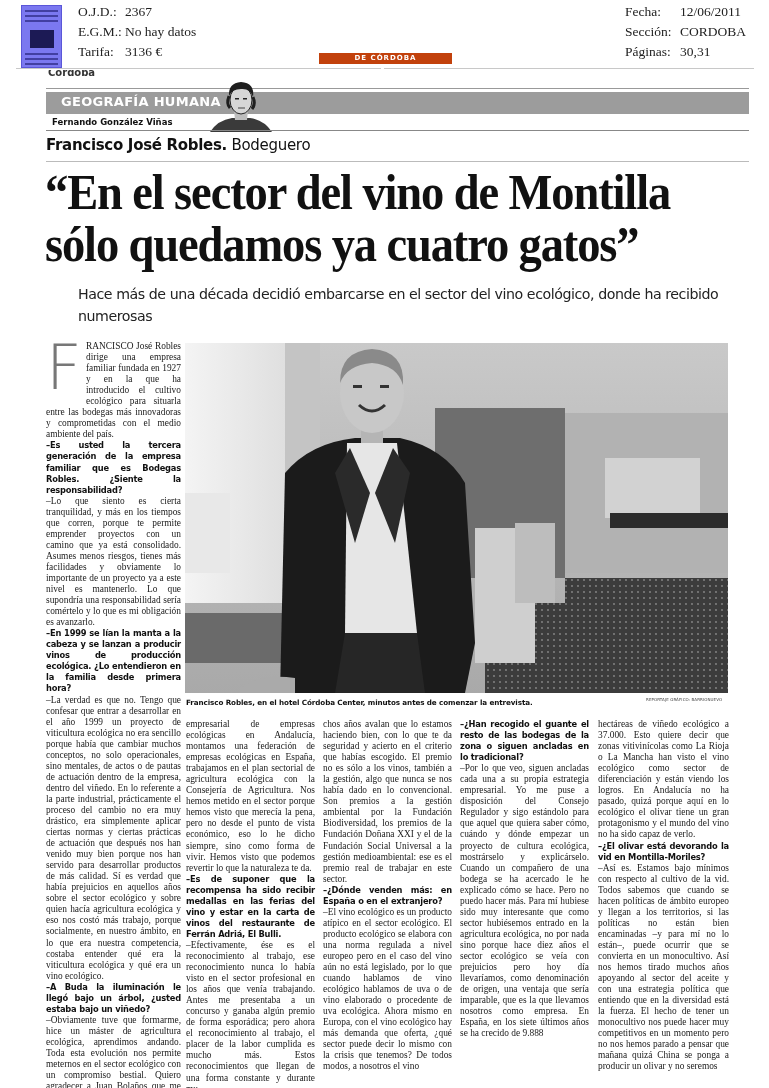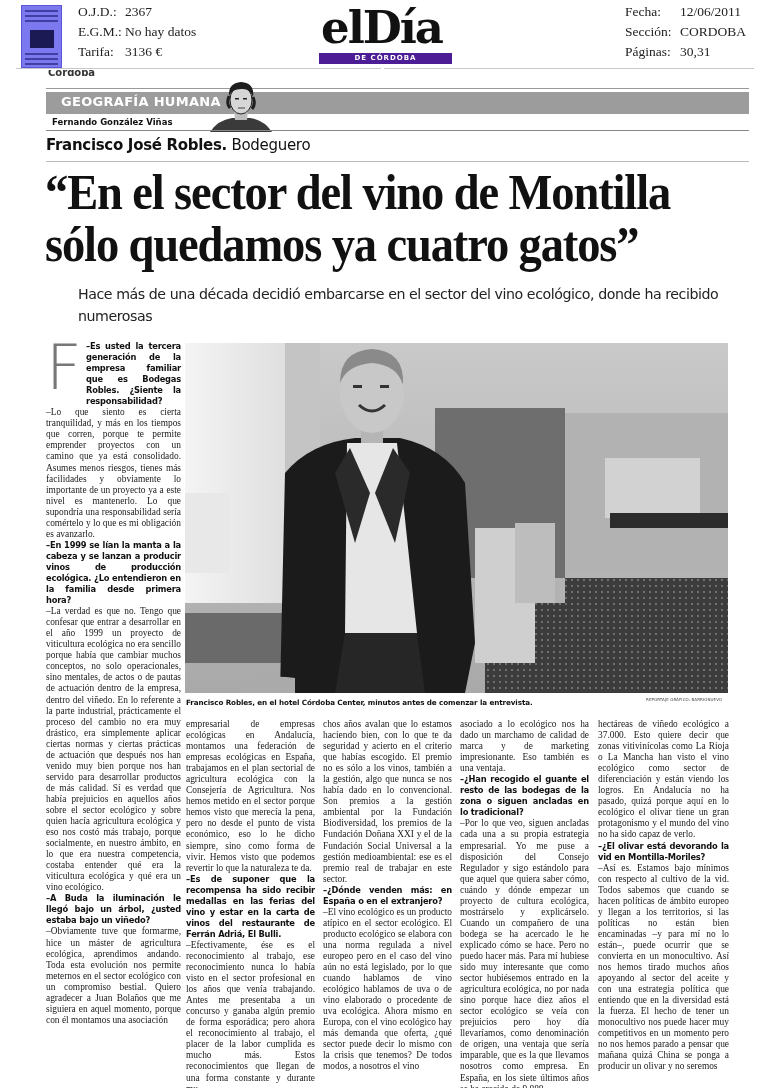--- a/index.html
+++ b/index.html
@@ -11,21 +11,21 @@
   .thumb .bar { position: absolute; left: 3px; right: 3px; height: 2px; background: #2b2780; opacity: .7; }
   .thumb .img { position: absolute; left: 8px; top: 24px; width: 24px; height: 18px; background: #1c1a55; }
   .meta { position: absolute; top: 2px; font-size: 13.5px; line-height: 20px; color: #222; }
   .meta-left { left: 78px; }
   .meta-right { left: 601px; margin-left: 24px; }
   .meta .row { display: flex; }
   .meta-left .k { width: 47px; }
   .meta-right .k { width: 55px; }
   .logo { position: absolute; left: 319px; top: 8px; width: 133px; height: 58px; }
   .logo .word { position: absolute; left: 2px; top: -6px; font-family: "DejaVu Serif", serif; font-weight: bold; font-size: 45px; letter-spacing: -2px; color: #111; line-height: 52px; }
-  .logo .band { position: absolute; left: 0; top: 45px; width: 133px; height: 11px; background: #4c1d95; color: #fff; font-family: "DejaVu Sans", sans-serif; font-weight: bold; font-size: 7px; letter-spacing: 1px; text-align: center; line-height: 11px; }
+  .logo .band { position: absolute; left: 0; top: 45px; width: 133px; height: 11px; background: #c2410c; color: #fff; font-family: "DejaVu Sans", sans-serif; font-weight: bold; font-size: 7px; letter-spacing: 1px; text-align: center; line-height: 11px; }
   .hr-top { position: absolute; left: 16px; top: 68px; width: 365px; height: 1px; background: #c8c8c8; }
   .hr-top2 { position: absolute; left: 384px; top: 68px; width: 370px; height: 1px; background: #c8c8c8; }
 
   
   .prev-strip { position: absolute; left: 48px; top: 70px; width: 66px; height: 6px; overflow: hidden; font-family: "DejaVu Sans", sans-serif; font-weight: bold; font-size: 10px; line-height: 6px; color: #333; }
   .rule-a { position: absolute; left: 46px; top: 88px; width: 703px; height: 1px; background: #999; }
   .section-bar { position: absolute; left: 46px; top: 92px; width: 703px; height: 22px; background: #9c9c9c; }
   .section-title { position: absolute; left: 54px; top: 94px; font-family: "DejaVu Sans", sans-serif; font-weight: bold; font-size: 13px; color: #ffffff; letter-spacing: .3px; margin-left: 7px; }
   .author { position: absolute; left: 52px; top: 117px; font-family: "DejaVu Sans", sans-serif; font-weight: bold; font-size: 8.5px; color: #111; }
   .rule-b { position: absolute; left: 46px; top: 130px; width: 703px; height: 1px; background: #888; }
@@ -77,21 +77,20 @@
       <span class="k">E.G.M.:</span>
       <span>No hay datos</span>
     </div>
   <div class="row">
       <span class="k">Tarifa:</span>
       <span>3136 €</span>
     </div>
 </div>
 
 <div class="logo">
-  <div class="word">elDía</div>
   <div class="band">DE CÓRDOBA</div>
 </div>
 
 <div class="meta meta-right">
   <div class="row">
       <span class="k">Fecha:</span>
       <span>12/06/2011</span>
     </div>
   <div class="row">
       <span class="k">Sección:</span>
@@ -181,20 +180,21 @@
   <rect x="168" y="42" width="9" height="3" fill="#333"></rect>
   <rect x="195" y="42" width="9" height="3" fill="#333"></rect>
   <path d="M55 345 Q75 330 110 335 L110 350 L55 350 Z" fill="#aaaaaa"></path>
 </svg>
 
 <div class="caption">Francisco Robles, en el hotel Córdoba Center, minutos antes de comenzar la entrevista.</div>
 <div class="credit">REPORTAJE GRÁFICO: BARRIONUEVO</div>
 
 <div class="col col1">
   <span class="dropcap">F</span>
+  <p>RANCISCO José Robles dirige una empresa familiar fundada en 1927 y en la que ha introducido el cultivo ecológico para situarla entre las bodegas más innovadoras y comprometidas con el medio ambiente del país.</p>
   <p class="q">–Es usted la tercera generación de la empresa familiar que es Bodegas Robles. ¿Siente la responsabilidad?</p>
   <p>–Lo que siento es cierta tranquilidad, y más en los tiempos que corren, porque te permite emprender proyectos con un camino que ya está consolidado. Asumes menos riesgos, tienes más facilidades y obviamente lo importante de un proyecto ya a este nivel es mantenerlo. Lo que supondría una responsabilidad sería comértelo y lo que es mi obligación es avanzarlo.</p>
   <p class="q">–En 1999 se lían la manta a la cabeza y se lanzan a producir vinos de producción ecológica. ¿Lo entendieron en la familia desde primera hora?</p>
   <p>–La verdad es que no. Tengo que confesar que entrar a desarrollar en el año 1999 un proyecto de viticultura ecológica no era sencillo porque había que cambiar muchos conceptos, no solo operacionales, sino mentales, de actos o de pautas de actuación dentro de la empresa, dentro del viñedo. En lo referente a la parte industrial, prácticamente el proceso del cambio no era muy drástico, era simplemente aplicar ciertas normas y ciertas prácticas de actuación que después nos han venido muy bien porque nos han servido para desarrollar productos de más calidad. Sí es verdad que había prejuicios en aquellos años sobre el sector ecológico y sobre quien hacía agricultura ecológica y eso nos costó más trabajo, porque socialmente, en nuestro ámbito, en lo que era nuestra competencia, costaba entender qué era la viticultura ecológica y qué era un vino ecológico.</p>
   <p class="q">–A Buda la iluminación le llegó bajo un árbol, ¿usted estaba bajo un viñedo?</p>
   <p>–Obviamente tuve que formarme, hice un máster de agricultura ecológica, aprendimos andando. Toda esta evolución nos permite meternos en el sector ecológico con un compromiso bestial. Quiero agradecer a Juan Bolaños que me siguiera en aquel momento, porque con él montamos una asociación</p>
 </div>
 
 <div class="col col2">
   <p>empresarial de empresas ecológicas en Andalucía, montamos una federación de empresas ecológicas en España, trabajamos en el plan sectorial de agricultura ecológica con la Consejería de Agricultura. Nos hemos metido en el sector porque hemos visto que merecía la pena, pero no desde el punto de vista económico, eso lo he dicho siempre, sino como forma de vivir. Hemos visto que podemos revertir lo que la naturaleza te da.</p>
@@ -202,21 +202,20 @@
   <p>–Efectivamente, ése es el reconocimiento al trabajo, ese reconocimiento nunca lo había visto en el sector profesional en los años que venía trabajando. Antes me presentaba a un concurso y ganaba algún premio de forma esporádica; pero ahora el reconocimiento al trabajo, el placer de la labor cumplida es mucho más. Estos reconocimientos que llegan de una forma constante y durante mu-</p>
 </div>
 
 <div class="col col3">
   <p>chos años avalan que lo estamos haciendo bien, con lo que te da seguridad y acierto en el criterio que habías escogido. El premio no es sólo a los vinos, también a la gestión, algo que nunca se nos había dado en lo convencional. Son premios a la gestión ambiental por la Fundación Biodiversidad, los premios de la Fundación Doñana XXI y el de la Fundación Social Universal a la gestión medioambiental: ese es el premio real de trabajar en este sector.</p>
   <p class="q">–¿Dónde venden más: en España o en el extranjero?</p>
   <p>–El vino ecológico es un producto atípico en el sector ecológico. El producto ecológico se elabora con una norma regulada a nivel europeo pero en el caso del vino aún no está legislado, por lo que cuando hablamos de vino ecológico hablamos de uva o de vino elaborado o procedente de uva ecológica. Ahora mismo en Europa, con el vino ecológico hay más demanda que oferta, ¿qué sector puede decir lo mismo con la crisis que tenemos? De todos modos, a nosotros el vino</p>
 </div>
 
 <div class="col col4">
-  <p>asociado a lo ecológico nos ha dado un marchamo de calidad de marca y de marketing impresionante. Eso también es una ventaja.</p>
   <p class="q">–¿Han recogido el guante el resto de las bodegas de la zona o siguen ancladas en lo tradicional?</p>
   <p>–Por lo que veo, siguen ancladas cada una a su propia estrategia empresarial. Yo me puse a disposición del Consejo Regulador y sigo estándolo para que aquel que quiera saber cómo, cuándo y dónde empezar un proyecto de cultura ecológica, mostrárselo y explicárselo. Cuando un compañero de una bodega se ha acercado le he explicado cómo se hace. Pero no puedo hacer más. Para mí hubiese sido muy interesante que como sector hubiésemos entrado en la agricultura ecológica, no por nada sino porque hace diez años el sector ecológico se veía con prejuicios pero hoy día llevaríamos, como denominación de origen, una ventaja que sería imparable, que es la que llevamos nosotros como empresa. En España, en los siete últimos años se ha crecido de 9.888</p>
 </div>
 
 <div class="col col5">
   <p>hectáreas de viñedo ecológico a 37.000. Esto quiere decir que zonas vitivinícolas como La Rioja o La Mancha han visto el vino ecológico como sector de diferenciación y están viendo los logros. En Andalucía no ha pasado, quizá porque aquí en lo ecológico el olivar tiene un gran protagonismo y el mundo del vino no ha sido capaz de verlo.</p>
   <p class="q">–¿El olivar está devorando la vid en Montilla-Moriles?</p>
   <p>–Así es. Estamos bajo mínimos con respecto al cultivo de la vid. Todos sabemos que cuando se hacen políticas de ámbito europeo y llegan a los territorios, si las políticas no están bien encaminadas –y para mí no lo están–, puede ocurrir que se convierta en un monocultivo. Así nos hemos tirado muchos años apoyando al sector del aceite y con una estrategia política que entiendo que en la diversidad está la fuerza. El hecho de tener un monocultivo nos puede hacer muy competitivos en un momento pero no nos hemos parado a pensar que mañana quizá China se ponga a producir un olivar y no seremos</p>
 </div>
 

